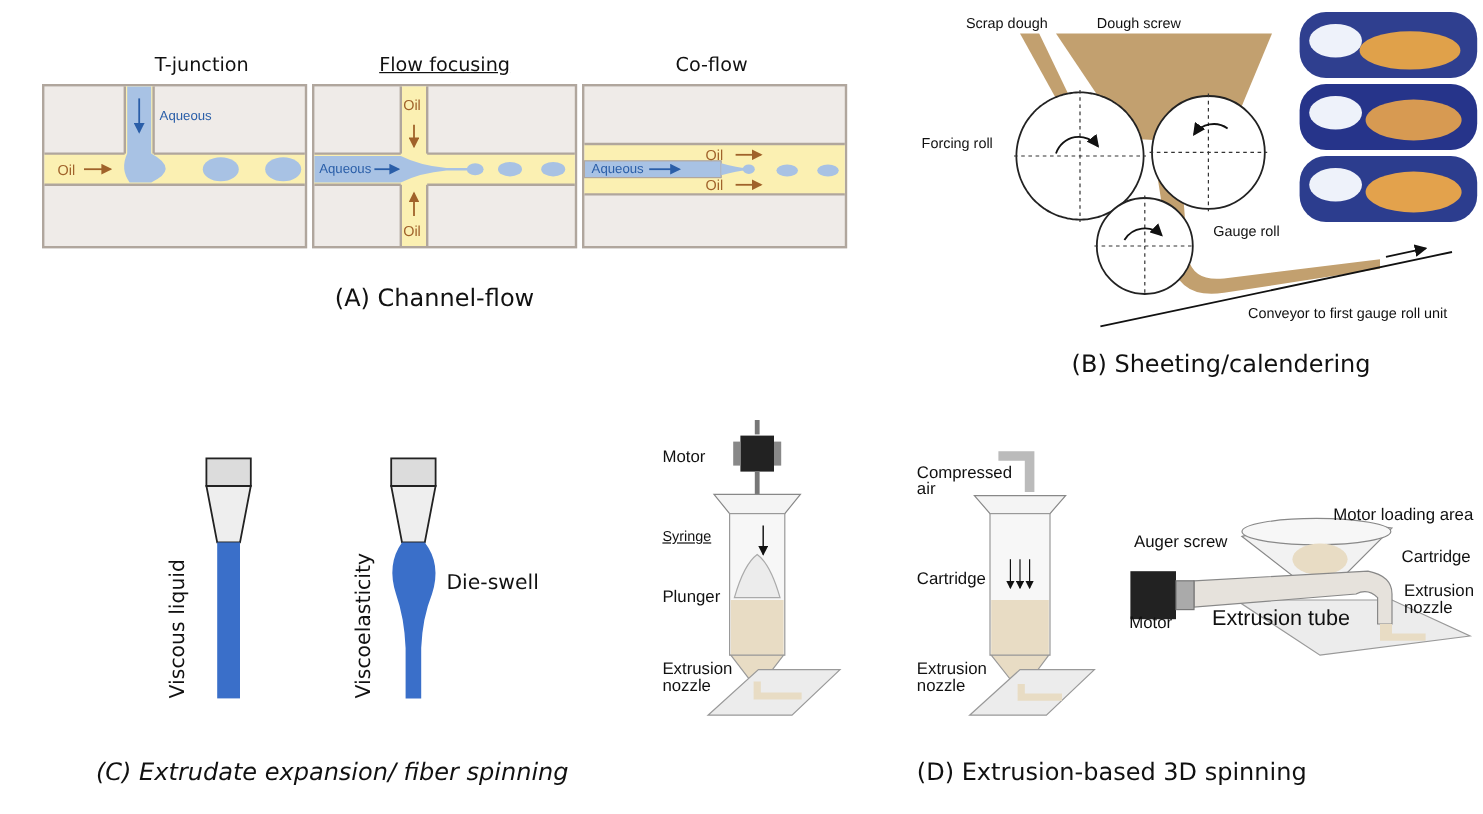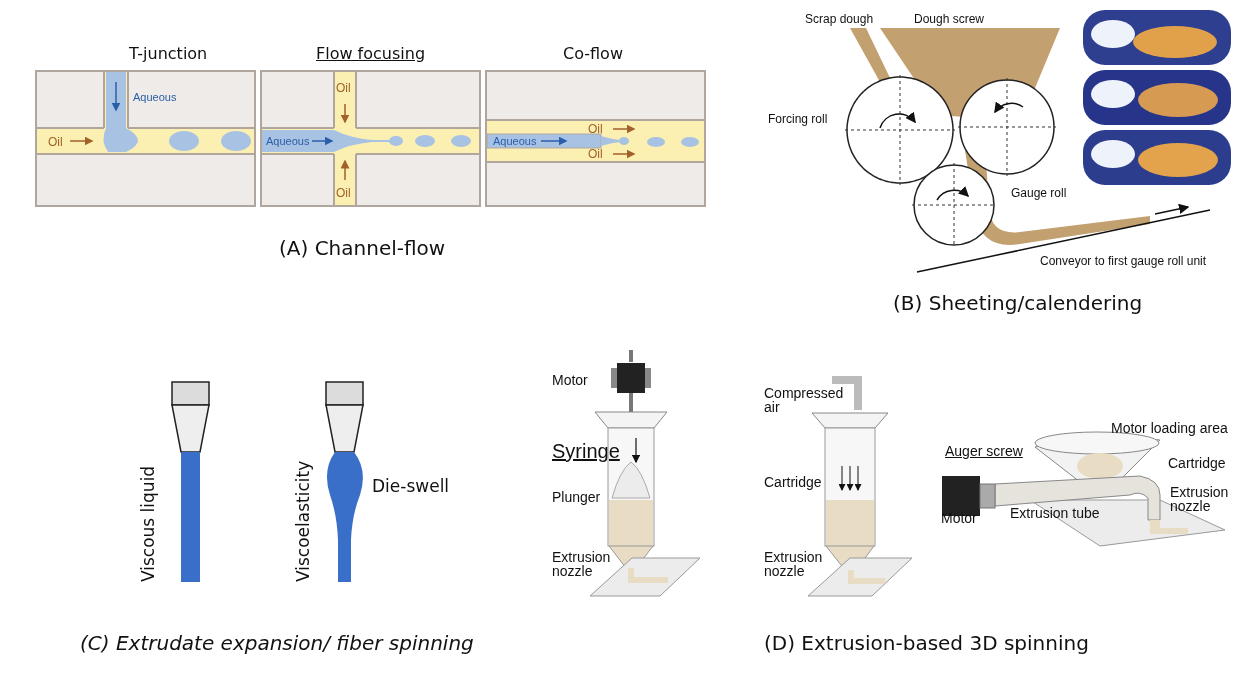--- a/index.html
+++ b/index.html
@@ -191,32 +191,32 @@
 <div class="cap lbl" style="left:1011px;top:186px;font-size:12px;">Gauge roll</div>
 <div class="cap lbl" style="left:1040px;top:254px;font-size:12px;">Conveyor to first gauge roll unit</div>
 <div class="cap" style="left:893px;top:291px;">(B) Sheeting/calendering</div>
 
 <div class="cap" style="left:138px;top:582px;font-size:17px;transform:rotate(-90deg);transform-origin:0 0;">Viscous liquid</div>
 <div class="cap" style="left:293px;top:582px;font-size:17px;transform:rotate(-90deg);transform-origin:0 0;">Viscoelasticity</div>
 <div class="cap" style="left:372px;top:476px;font-size:17px;">Die-swell</div>
 <div class="cap" style="left:80px;top:631px;font-style:italic;">(C) Extrudate expansion/ fiber spinning</div>
 
 <div class="cap lbl" style="left:552px;top:372px;font-size:14px;">Motor</div>
-<div class="cap lbl" style="left:552px;top:440px;font-size:20px;text-decoration:underline;">Syringe</div>
+<div class="cap lbl" style="left:552px;top:440px;font-size:12px;text-decoration:underline;">Syringe</div>
 <div class="cap lbl" style="left:552px;top:489px;font-size:14px;">Plunger</div>
 <div class="cap lbl" style="left:552px;top:550px;font-size:14px;white-space:pre;line-height:14px;">Extrusion
 nozzle</div>
 
 <div class="cap lbl" style="left:764px;top:386px;font-size:14px;white-space:pre;line-height:14px;">Compressed
 air</div>
 <div class="cap lbl" style="left:764px;top:474px;font-size:14px;">Cartridge</div>
 <div class="cap lbl" style="left:764px;top:550px;font-size:14px;white-space:pre;line-height:14px;">Extrusion
 nozzle</div>
 
-<div class="cap lbl" style="left:945px;top:443px;font-size:14px;text-decoration:underline;">Auger screw</div>
+<div class="cap lbl" style="left:945px;top:443px;font-size:14px;">Auger screw</div>
 <div class="cap lbl" style="left:941px;top:510px;font-size:14px;">Motor</div>
-<div class="cap lbl" style="left:1010px;top:505px;font-size:14px;">Extrusion tube</div>
+<div class="cap lbl" style="left:1010px;top:505px;font-size:18px;">Extrusion tube</div>
 <div class="cap lbl" style="left:1111px;top:420px;font-size:14px;">Motor loading area</div>
 <div class="cap lbl" style="left:1168px;top:455px;font-size:14px;">Cartridge</div>
 <div class="cap lbl" style="left:1170px;top:485px;font-size:14px;white-space:pre;line-height:14px;">Extrusion
 nozzle</div>
 
 <div class="cap" style="left:764px;top:631px;">(D) Extrusion-based 3D spinning</div>
 
 </body></html>

